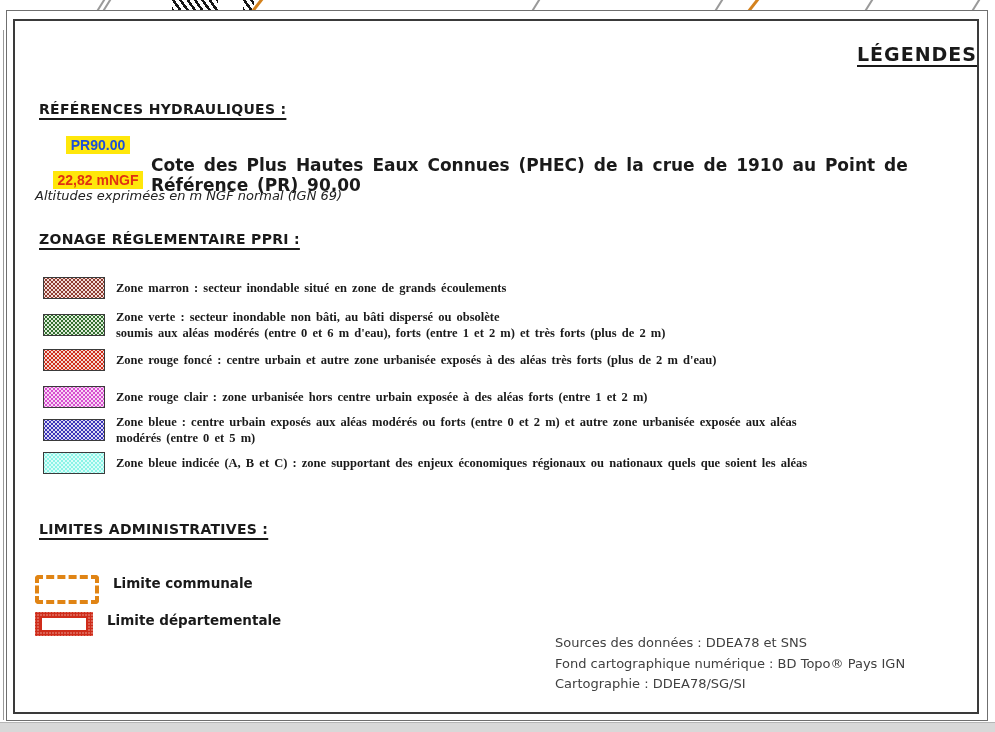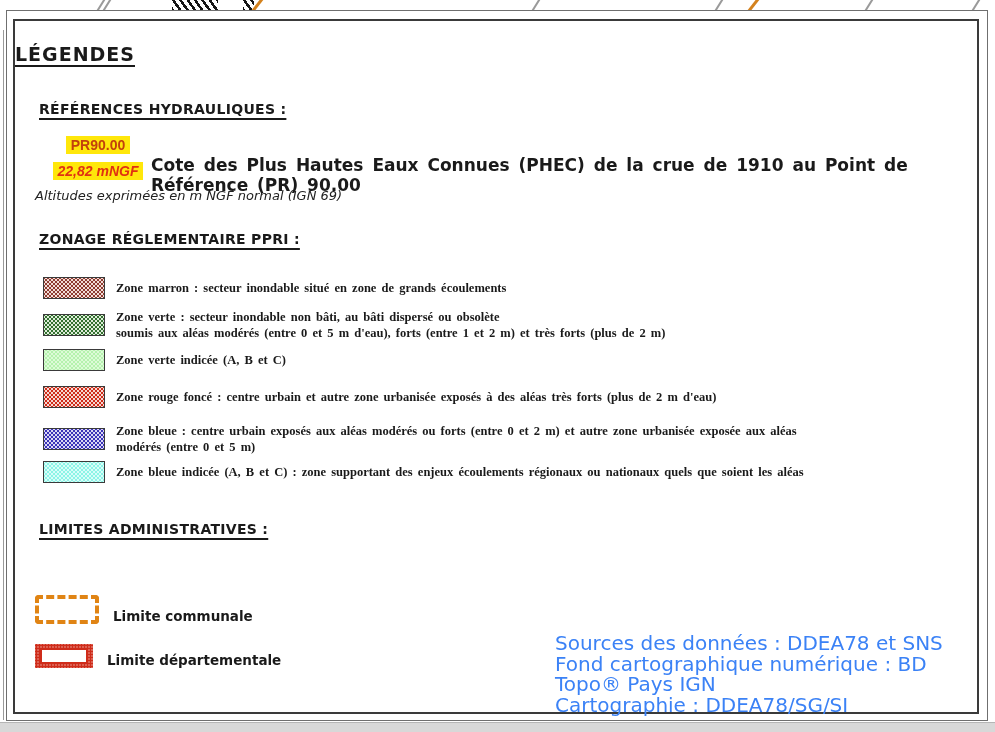--- a/index.html
+++ b/index.html
@@ -15,54 +15,54 @@
   .mline.orange{background:#d4821e;width:3px;transform:rotate(38deg);}
   .hatch{position:absolute;top:0;height:11px;
     background:repeating-linear-gradient(55deg,#161616 0 2.5px,transparent 2.5px 6px);}
   
   .sheet-left{position:absolute;left:3px;top:30px;width:1px;height:690px;background:#9a9a9a;}
   .sheet-right{position:absolute;left:985px;top:12px;width:1px;height:708px;background:#9a9a9a;}
   .bottom-strip{position:absolute;left:0;top:722px;width:995px;height:10px;background:#d8d8d8;border-top:1px solid #b5b5b5;}
   .legend-outer{position:absolute;left:6px;top:10px;width:980px;height:709px;border:1px solid #6f6f6f;background:#fff;}
   .legend-box{position:absolute;left:13px;top:19px;width:962px;height:691px;border:2px solid #3a3a3a;background:#fff;}
   
-  .title{position:absolute;left:0;top:22px;width:100%;text-align:left;
+  .title{position:absolute;left:0;top:22px;width:100%;text-align:right;
     font-size:19px;font-weight:bold;letter-spacing:1px;
     text-decoration:underline;text-underline-offset:4px;text-decoration-thickness:2px;}
   .sec-head{position:absolute;font-size:14px;font-weight:bold;letter-spacing:.3px;
     text-decoration:underline;text-underline-offset:4px;text-decoration-thickness:1.5px;}
   .h-hydro{left:24px;top:80px;}
   .h-zonage{left:24px;top:210px;}
   .h-limits{left:24px;top:500px;}
   
   .marker{position:absolute;left:18px;top:114px;width:130px;text-align:center;}
   .marker .hl{display:inline-block;padding:1px 5px 0 5px;font-weight:bold;font-size:14px;
     font-family:"Liberation Sans",sans-serif;line-height:17px;}
-  .marker .l2{margin-top:8px;font-size:15px;font-style:italic;}
+  .marker .l2{margin-top:17px;font-size:15px;}
   .phec-desc{position:absolute;left:136px;top:134px;width:812px;
     font-size:17px;font-weight:bold;word-spacing:3px;}
   .note{position:absolute;left:20px;top:167px;font-size:13px;font-style:italic;color:#222;}
   
   .zone-list{position:absolute;left:28px;top:256px;width:930px;font-family:Liberation Serif, serif;}
   .zrow{display:flex;align-items:center;}
   .zswatch{width:62px;height:22px;border:1px solid #3a3a3a;flex:0 0 62px;box-sizing:border-box;}
   .zrow .ztext{margin-left:11px;font-size:12.5px;font-weight:600;line-height:16px;
     white-space:pre-line;word-spacing:2px;}
   .mb10{margin-bottom:10px}.mb8{margin-bottom:8px}.mb15{margin-bottom:15px}
   .mb11{margin-bottom:15px}.mb6{margin-bottom:6px}
   
   .limit-list{position:absolute;left:20px;top:554px;}
-  .lrow{display:flex;align-items:flex-end;margin-bottom:8px;margin-top:20px;}
+  .lrow{display:flex;align-items:flex-start;margin-bottom:8px;}
   .lswatch-communal{width:56px;height:21px;border:4px dashed #e08414;border-radius:4px;flex:0 0 56px;}
   .lswatch-depart{width:58px;height:24px;box-sizing:border-box;flex:0 0 58px;
     display:flex;align-items:center;justify-content:center;}
   .lswatch-depart .inner{width:44px;height:12px;background:#fff;border:2px solid #cf2c1a;}
   .lrow .ltext{margin-left:14px;font-size:13.5px;font-weight:bold;}
   
-  .credits{position:absolute;left:540px;top:612px;font-size:20px;line-height:20.5px;color:#3b82f6;}
+  .credits{position:absolute;left:540px;top:612px;font-size:13px;line-height:20.5px;color:#404040;}
 </style>
 </head>
 <body>
 
 <div class="map-sliver">
   <div class="mline" style="left:100px"></div>
   <div class="mline" style="left:106px"></div>
   <div class="hatch" style="left:172px;width:46px"></div>
   <div class="hatch" style="left:243px;width:11px"></div>
   <div class="mline orange" style="left:256px"></div>
@@ -77,56 +77,56 @@
 <div class="sheet-right"></div>
 <div class="legend-outer"></div>
 
 <div class="legend-box">
 
   <div class="title">LÉGENDES</div>
 
   <div class="sec-head h-hydro">RÉFÉRENCES HYDRAULIQUES :</div>
 
   <div class="marker">
-    <div><span class="hl" style="background: rgb(255, 231, 10); color: #c2410c;">PR90.00</span></div>
+    <div><span class="hl" style="background: rgb(255, 231, 10); color: #1d4ed8;">PR90.00</span></div>
     <div class="l2"><span class="hl" style="background: rgb(255, 231, 10); color: rgb(224, 49, 18);">22,82 mNGF</span></div>
   </div>
 
   <div class="phec-desc">Cote des Plus Hautes Eaux Connues (PHEC) de la crue de 1910 au Point de Référence (PR) 90.00</div>
 
   <div class="note">Altitudes exprimées en m NGF normal (IGN 69)</div>
 
   <div class="sec-head h-zonage">ZONAGE RÉGLEMENTAIRE PPRI :</div>
 
   <div class="zone-list">
     <div class="zrow mb10">
       <div class="zswatch" style="background-color: rgb(242, 220, 215); background-image: radial-gradient(rgb(142, 59, 48) 1.1px, transparent 1.35px), radial-gradient(rgb(142, 59, 48) 1.1px, transparent 1.35px); background-size: 4px 4px, 4px 4px; background-position: 0px 0px, 2px 2px;"></div>
       <div class="ztext">Zone marron : secteur inondable situé en zone de grands écoulements</div>
     </div>
     <div class="zrow mb8">
       <div class="zswatch" style="background-color: rgb(221, 236, 217); background-image: radial-gradient(rgb(51, 112, 47) 1.1px, transparent 1.35px), radial-gradient(rgb(51, 112, 47) 1.1px, transparent 1.35px); background-size: 4px 4px, 4px 4px; background-position: 0px 0px, 2px 2px;"></div>
       <div class="ztext">Zone verte : secteur inondable non bâti, au bâti dispersé ou obsolète
-soumis aux aléas modérés (entre 0 et 5 m d'eau), forts (entre 1 et 2 m) et très forts (plus de 2 m)</div>
-    </div>
-    <div class="zrow mb15">
-      <div class="zswatch" style="background-color: rgb(181, 242, 174); background-image: radial-gradient(rgb(221, 251, 216) 1.1px, transparent 1.35px), radial-gradient(rgb(221, 251, 216) 1.1px, transparent 1.35px); background-size: 4px 4px, 4px 4px; background-position: 0px 0px, 2px 2px;"></div>
-      <div class="ztext">Zone verte indicée (A, B et C)</div>
+soumis aux aléas modérés (entre 0 et 6 m d'eau), forts (entre 1 et 2 m) et très forts (plus de 2 m)</div>
     </div>
     <div class="zrow mb11">
       <div class="zswatch" style="background-color: rgb(245, 215, 208); background-image: radial-gradient(rgb(207, 44, 26) 1.1px, transparent 1.35px), radial-gradient(rgb(207, 44, 26) 1.1px, transparent 1.35px); background-size: 4px 4px, 4px 4px; background-position: 0px 0px, 2px 2px;"></div>
       <div class="ztext">Zone rouge foncé : centre urbain et autre zone urbanisée exposés à des aléas très forts (plus de 2 m d'eau)</div>
+    </div>
+    <div class="zrow mb6">
+      <div class="zswatch" style="background-color: rgb(247, 215, 243); background-image: radial-gradient(rgb(215, 78, 208) 1.1px, transparent 1.35px), radial-gradient(rgb(215, 78, 208) 1.1px, transparent 1.35px); background-size: 4px 4px, 4px 4px; background-position: 0px 0px, 2px 2px;"></div>
+      <div class="ztext">Zone rouge clair : zone urbanisée hors centre urbain exposée à des aléas forts (entre 1 et 2 m)</div>
     </div>
     <div class="zrow mb6">
       <div class="zswatch" style="background-color: rgb(218, 216, 243); background-image: radial-gradient(rgb(59, 51, 184) 1.1px, transparent 1.35px), radial-gradient(rgb(59, 51, 184) 1.1px, transparent 1.35px); background-size: 4px 4px, 4px 4px; background-position: 0px 0px, 2px 2px;"></div>
       <div class="ztext">Zone bleue : centre urbain exposés aux aléas modérés ou forts (entre 0 et 2 m) et autre zone urbanisée exposée aux aléas
 modérés (entre 0 et 5 m)</div>
     </div>
     <div class="zrow">
       <div class="zswatch" style="background-color: rgb(139, 244, 230); background-image: radial-gradient(rgb(217, 253, 249) 1.1px, transparent 1.35px), radial-gradient(rgb(217, 253, 249) 1.1px, transparent 1.35px); background-size: 4px 4px, 4px 4px; background-position: 0px 0px, 2px 2px;"></div>
-      <div class="ztext">Zone bleue indicée (A, B et C) : zone supportant des enjeux écoulements régionaux ou nationaux quels que soient les aléas</div>
+      <div class="ztext">Zone bleue indicée (A, B et C) : zone supportant des enjeux économiques régionaux ou nationaux quels que soient les aléas</div>
     </div>
   </div>
 
   <div class="sec-head h-limits">LIMITES ADMINISTRATIVES :</div>
 
   <div class="limit-list">
     <div class="lrow">
       <div class="lswatch-communal" style="border-color: rgb(224, 132, 20);"></div>
       <div class="ltext">Limite communale</div>
     </div>

